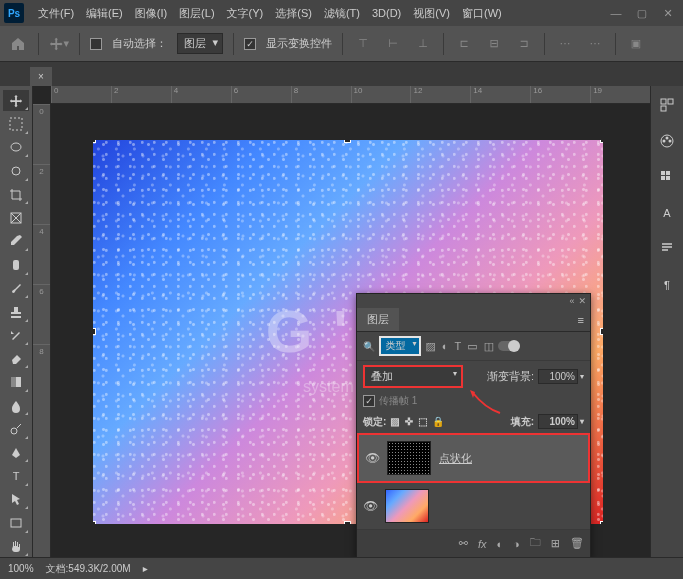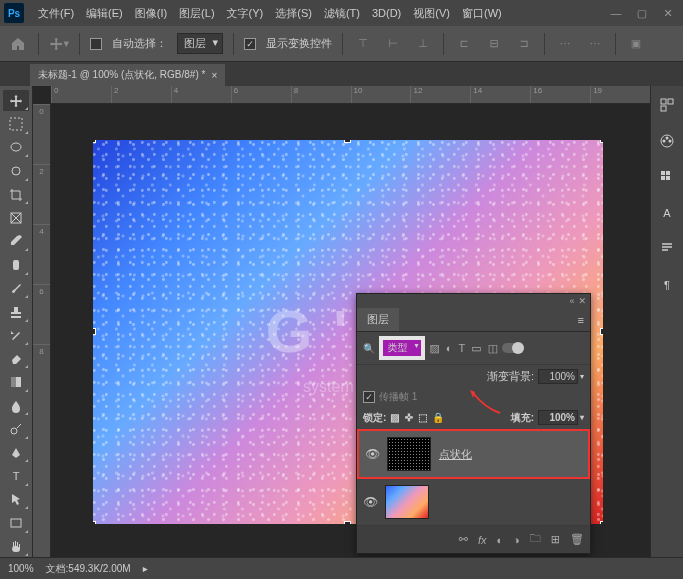--- a/index.html
+++ b/index.html
@@ -51,21 +51,21 @@
 .right-panels { width: 33px; background: #454545; border-left: 1px solid #2a2a2a; display: flex; flex-direction: column; align-items: center; padding-top: 8px; gap: 14px; }
 .panel-icon { width: 22px; height: 22px; display: flex; align-items: center; justify-content: center; color: #ccc; cursor: pointer; }
 
 
 .layers-panel { position: absolute; top: 207px; left: 323px; width: 235px; background: #454545; border: 1px solid #222; box-shadow: 0 2px 8px rgba(0,0,0,0.5); }
 .panel-titlebar { height: 14px; display: flex; justify-content: flex-end; align-items: center; padding: 0 4px; gap: 4px; font-size: 9px; color: #aaa; }
 .panel-tabs { display: flex; border-bottom: 1px solid #2a2a2a; align-items: center; }
 .panel-tab { padding: 4px 10px; background: #535353; font-size: 11px; }
 .panel-menu { margin-left: auto; padding: 0 6px; cursor: pointer; }
 .panel-row { display: flex; align-items: center; padding: 4px 6px; gap: 4px; border-bottom: 1px solid #3a3a3a; font-size: 10px; }
-.filter-sel { background: #a21caf; border: 4px solid #e5e5e5; padding: 1px 14px 1px 4px; position: relative; flex: 0 0 auto; }
+.filter-sel { background: #0369a1; border: 2px solid #e5e5e5; padding: 1px 14px 1px 4px; position: relative; flex: 0 0 auto; }
 .filter-sel::after { content: "▾"; position: absolute; right: 3px; font-size: 8px; }
 .filter-icons { display: flex; gap: 6px; color: #aaa; font-size: 11px; }
 .filter-icon { cursor: pointer; }
 .toggle { width: 22px; height: 10px; background: #666; border-radius: 5px; position: relative; }
 .toggle::after { content: ""; position: absolute; right: 0; top: -1px; width: 12px; height: 12px; background: #ccc; border-radius: 6px; }
 .blend-row { padding: 4px 6px; display: flex; align-items: center; gap: 4px; }
 .blend-sel { background: #3a3a3a; border: 2px solid #e33; padding: 2px 14px 2px 6px; width: 100px; position: relative; }
 .blend-sel::after { content: "▾"; position: absolute; right: 4px; font-size: 8px; }
 .pct-input { background: #3a3a3a; border: 1px solid #2a2a2a; width: 40px; padding: 1px 2px; text-align: right; font-size: 10px; color: #ccc; }
 .pct-wrap { display: flex; align-items: center; }
@@ -139,21 +139,20 @@
   <span class="opt-icon">⊐</span>
   <div class="divider"></div>
   <span class="opt-icon">⋯</span>
   <span class="opt-icon">⋯</span>
   <div class="divider"></div>
   <span class="opt-icon">▣</span>
 </div>
 
 <div class="tab-bar">
   <div class="doc-tab">
-    <span>未标题-1 @ 100% (点状化, RGB/8#) *</span>
     <span class="tab-close">×</span>
   </div>
 </div>
 
 <div class="workspace">
 
   <div class="left-tools">
     <div class="tool-btn active">
         <svg width="14" height="14" viewBox="0 0 16 16">
           <path d="M8 1l2 2H9v4h4V6l2 2-2 2V9H9v4h1l-2 2-2-2h1V9H3v1L1 8l2-2v1h4V3H6z"></path>
@@ -322,20 +321,21 @@
         <div class="filter-icons">
           <span class="filter-icon">▨</span>
           <span class="filter-icon">◐</span>
           <span class="filter-icon">T</span>
           <span class="filter-icon">▭</span>
           <span class="filter-icon">◫</span>
         </div>
         <div class="toggle"></div>
       </div>
       <div class="blend-row">
+        <span class="blend-sel">叠加</span>
         <span style="margin-left:auto">渐变背景:</span>
         <span class="pct-wrap">
             <span class="pct-input">100%</span>
           </span>
       </div>
       <svg class="arrow-annot" viewBox="0 0 40 30">
           <path d="M35 25 Q 20 20 8 5" fill="none" stroke="#e33" stroke-width="2"></path>
           <path d="M5 2 L10 4 L8 10z" fill="#e33"></path>
         </svg>
       <div class="prop-row">

